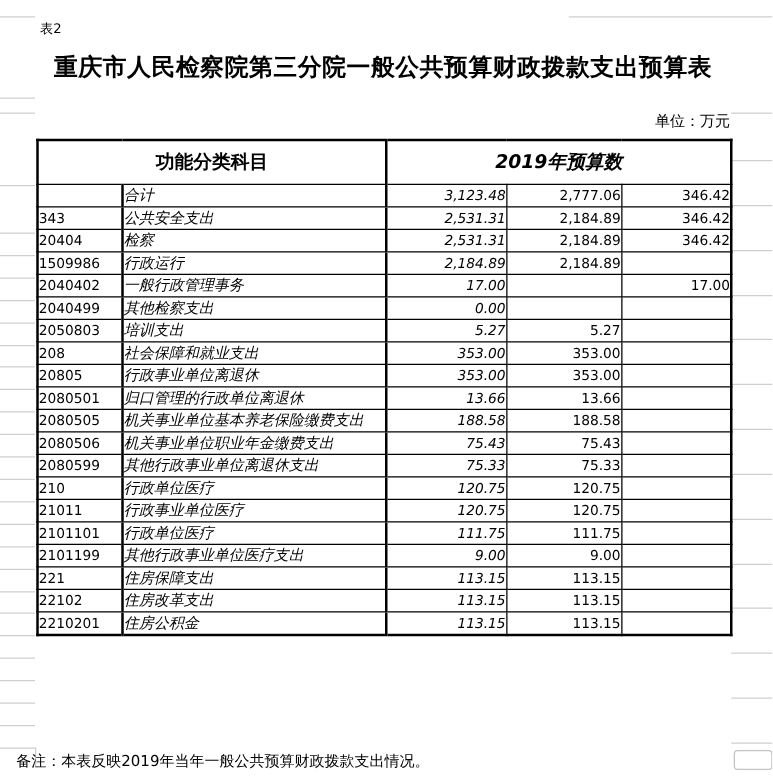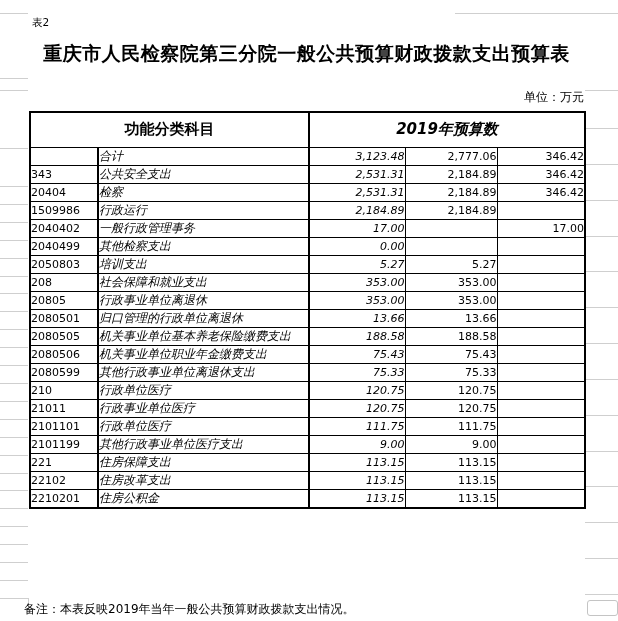--- a/index.html
+++ b/index.html
@@ -21,21 +21,21 @@
   #budget-table thead tr.hrow2 th{border-bottom:2px solid #000;}
   .h-code .wrap{display:inline-block;width:47px;line-height:17px;white-space:normal;}
   .bl-thick{border-left:2px solid #000 !important;font-style:italic;}
   #budget-table tbody tr{height:17.92px;}
   td.c-code{font-size:11px;text-align:left;}
   td.c-name{font-size:12px;text-align:left;}
   td.c-num{font-size:11px;text-align:right;padding-right:4px;}
   .ind0{padding-left:3px;}
   .ind1{padding-left:10px;}
   .ind2{padding-left:17px;}
-  #footnote{position:absolute;left:24px;top:601px;font-size:12px;}
+  #footnote{position:absolute;left:13px;top:601px;font-size:12px;}
   #br-box{position:absolute;left:587px;top:600px;width:29px;height:14px;
           border:1px solid #c4c4c4;border-radius:3px;}
 </style>
 </head>
 <body>
 
 <div id="page">
 
   <div id="margin-gridlines">
       <div class="gl" style="left: 0px; top: 13px; width: 28px;"></div>

